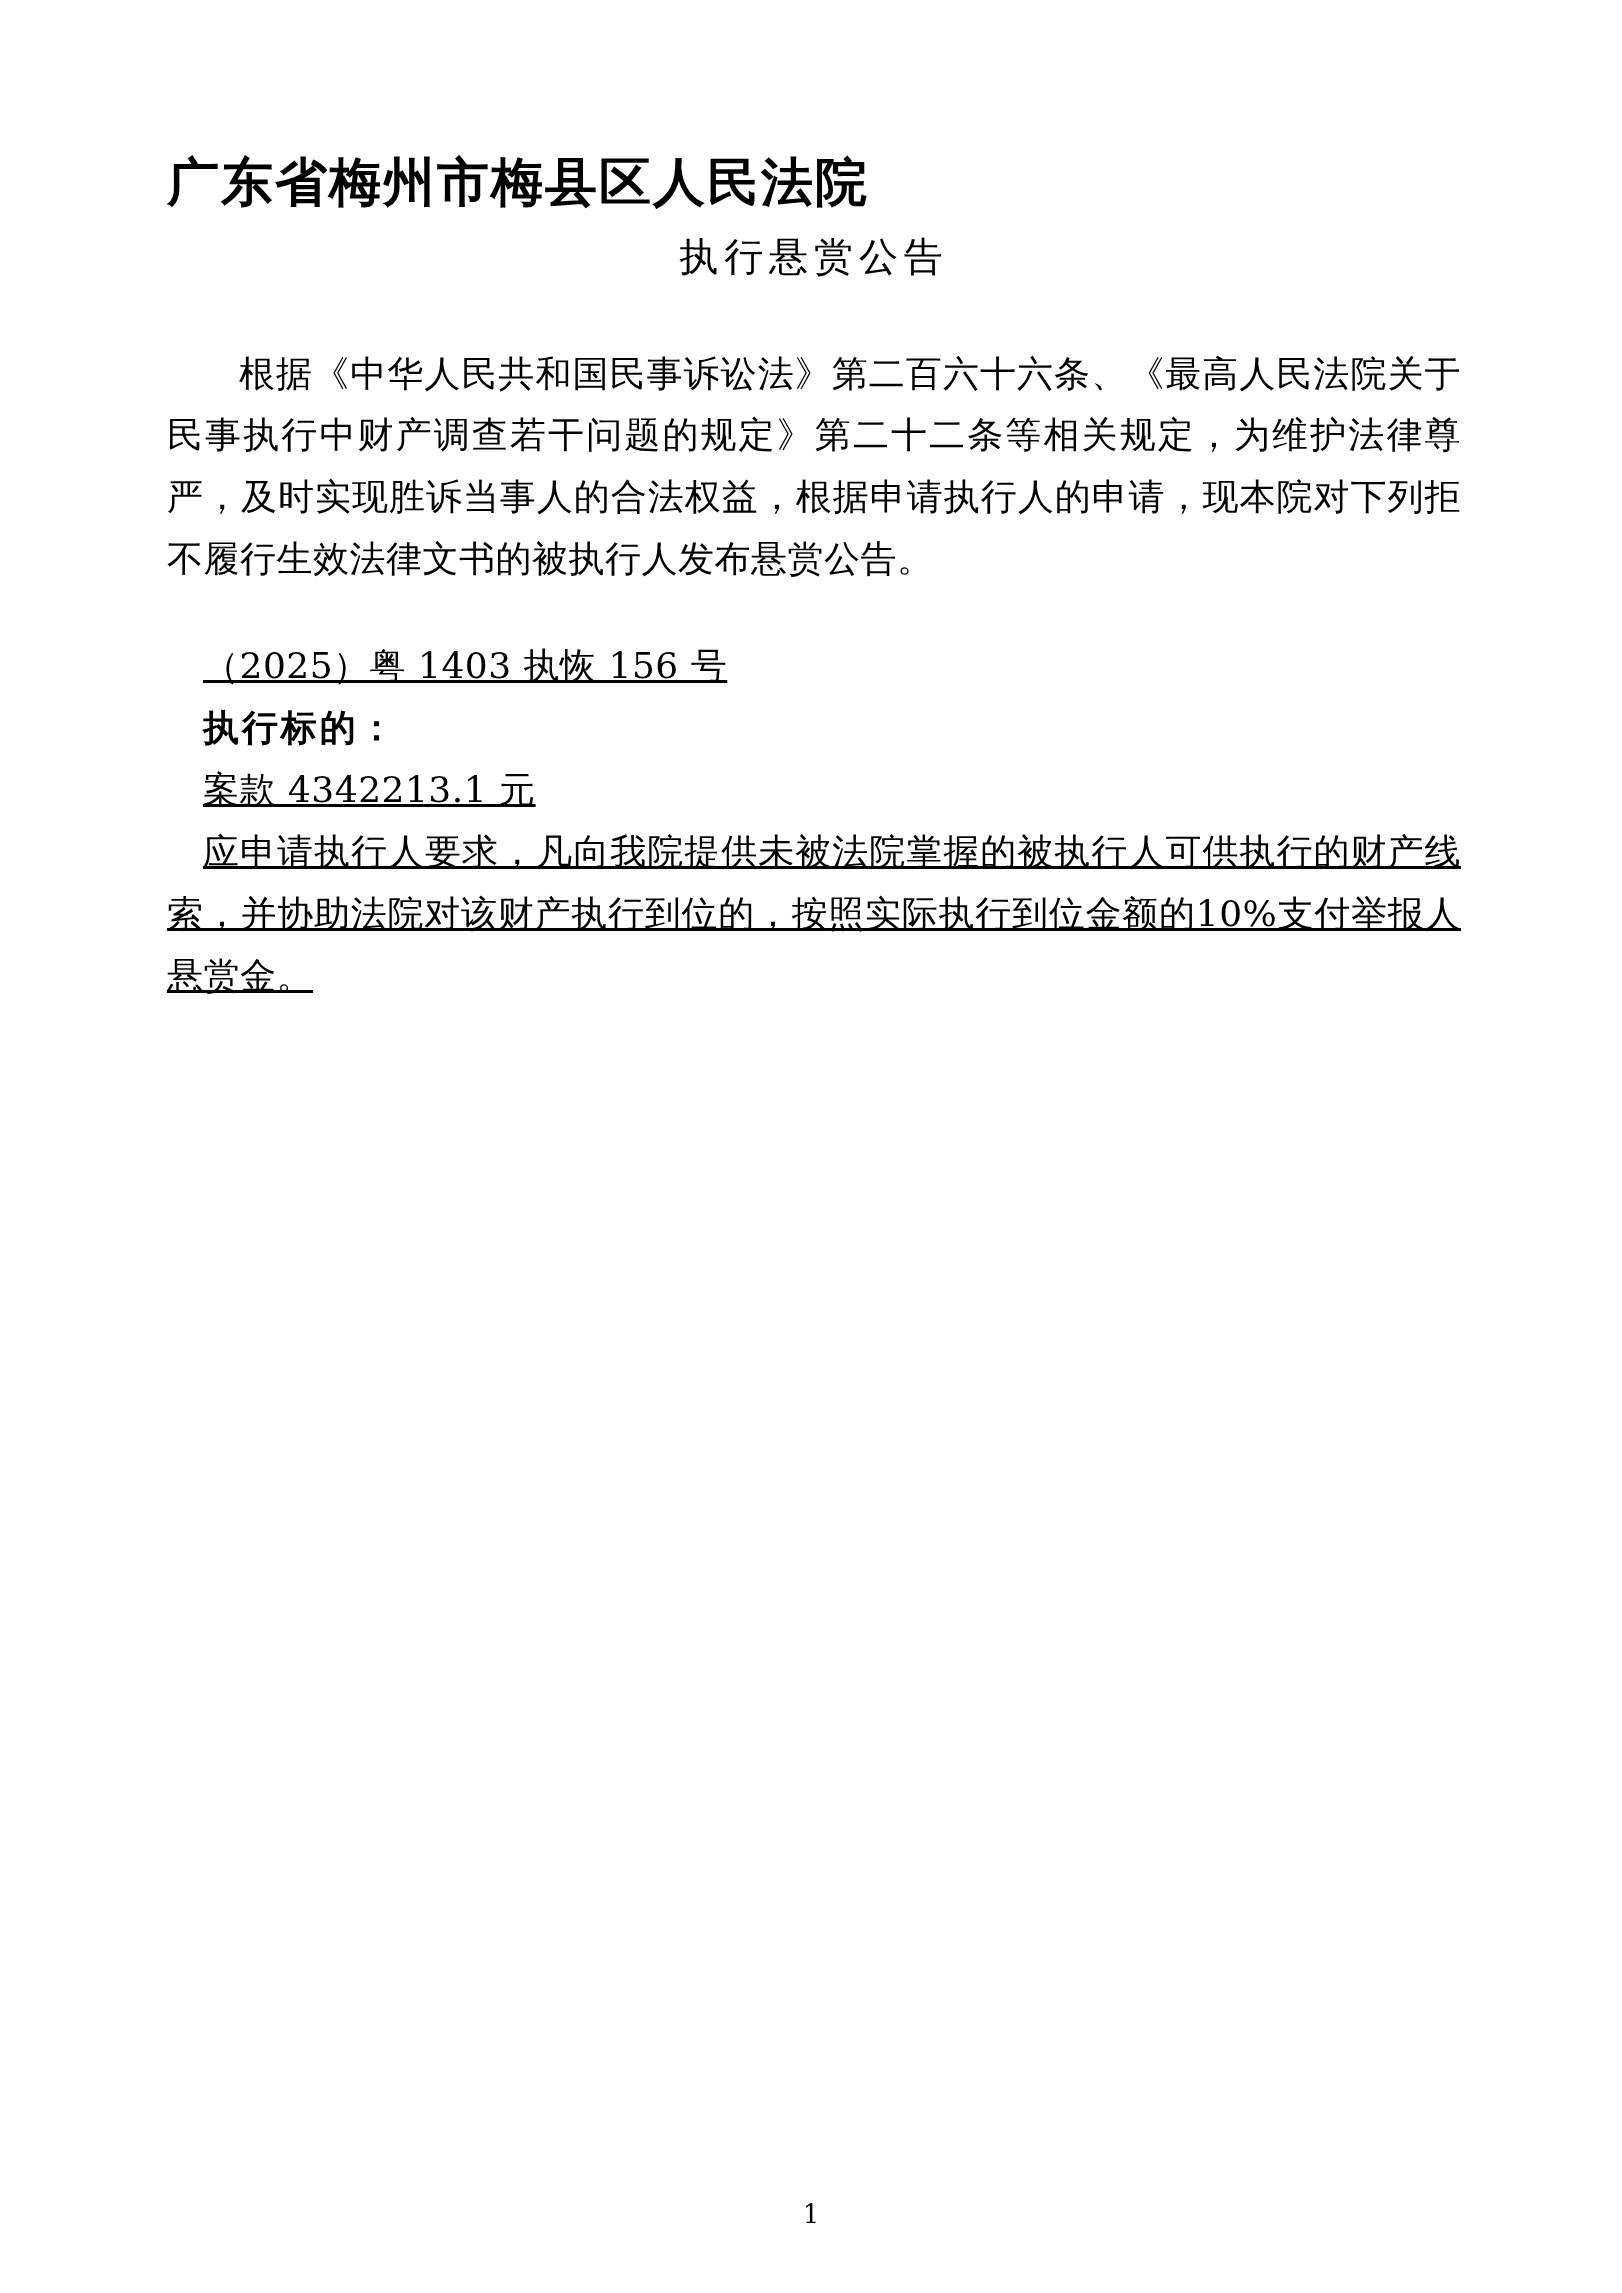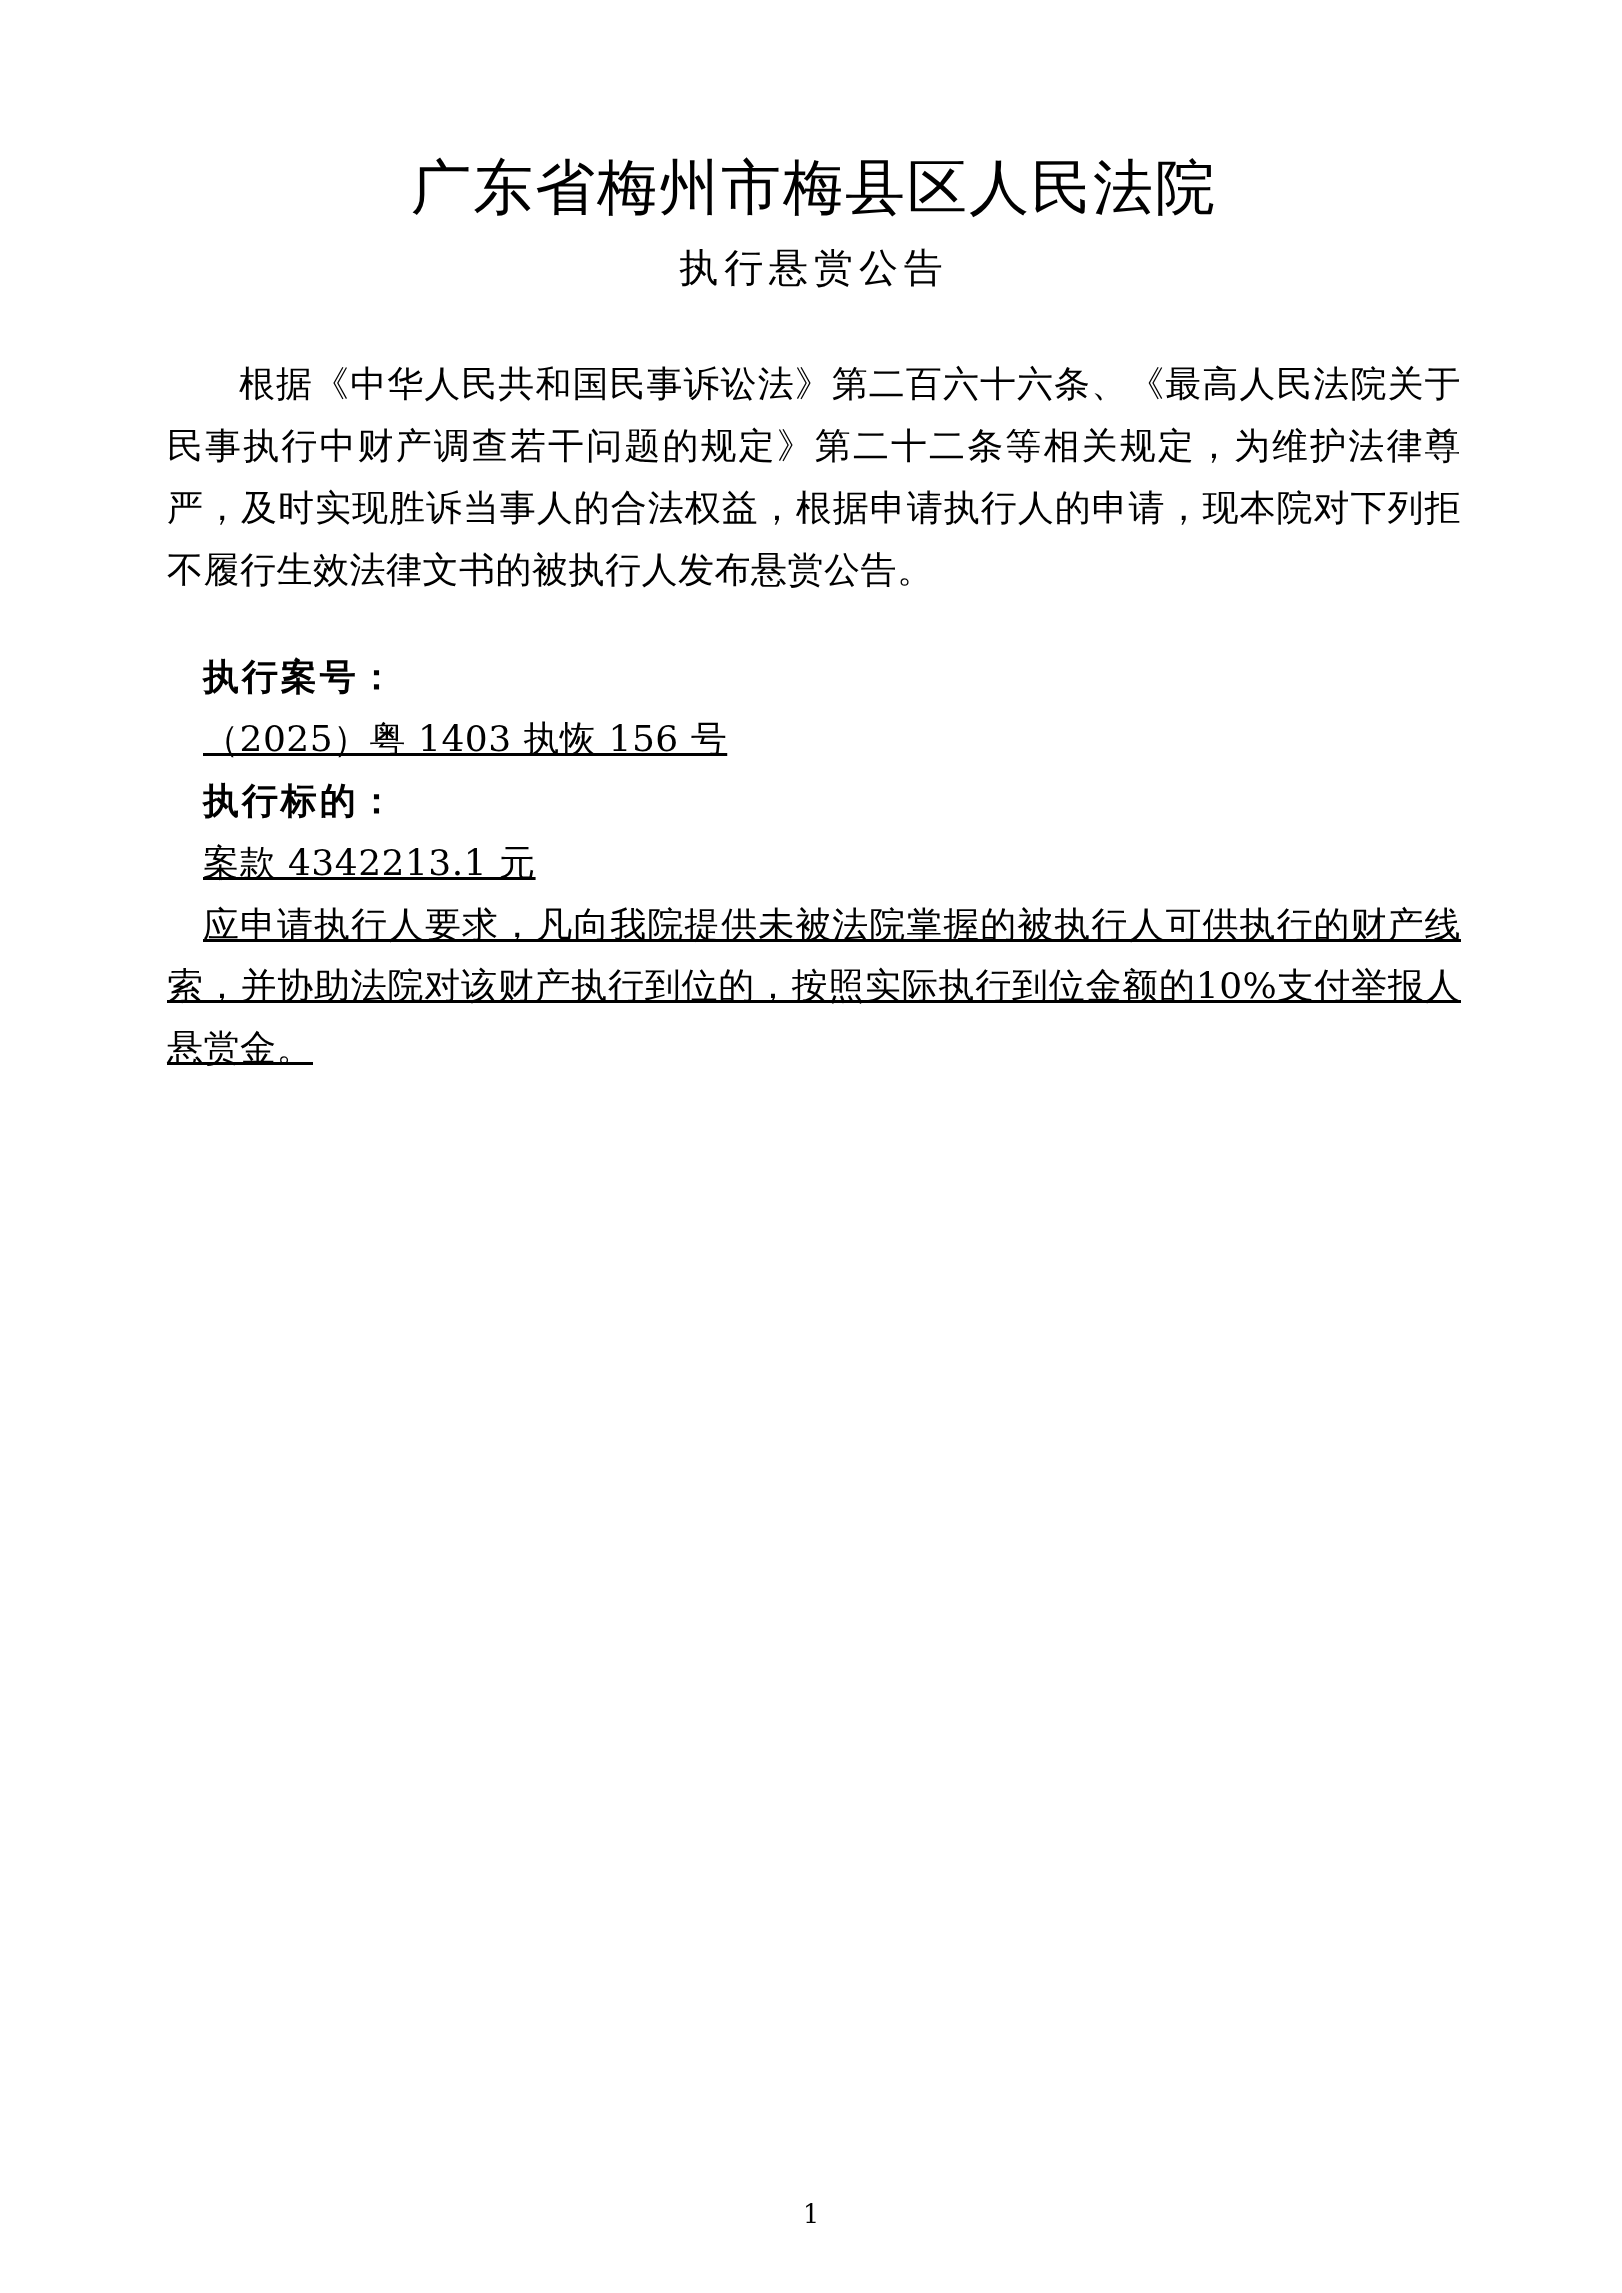--- a/index.html
+++ b/index.html
@@ -17,23 +17,22 @@
     box-sizing: border-box;
     overflow: hidden;
   }
   .content {
     position: absolute;
     left: 167px;
     top: 147px;
     width: 1294px;
   }
   .title-main {
-    text-align: center;
-    font-size: 60px;
-    font-weight: normal;
+    font-size: 52px;
+    font-weight: bold;
     letter-spacing: 2px;
     line-height: 1.35;
     margin: 0 0 13.7px 0;
   }
   .title-sub {
     text-align: center;
     font-size: 39px;
     font-weight: normal;
     letter-spacing: 5.9px;
     line-height: 1.35;
@@ -84,21 +83,20 @@
 
 <div class="page">
   <div class="content">
 
     <h1 class="title-main">广东省梅州市梅县区人民法院</h1>
     <h2 class="title-sub">执行悬赏公告</h2>
 
     <p class="para">根据《中华人民共和国民事诉讼法》第二百六十六条、《最高人民法院关于民事执行中财产调查若干问题的规定》第二十二条等相关规定，为维护法律尊严，及时实现胜诉当事人的合法权益，根据申请执行人的申请，现本院对下列拒不履行生效法律文书的被执行人发布悬赏公告。</p>
 
     <div class="block">
-      <p class="section-heading">执行案号：</p>
       <p class="section-body">（2025）粤 1403 执恢 156 号</p>
     </div>
 
     <div class="block">
       <p class="section-heading">执行标的：</p>
       <p class="section-body">案款 4342213.1 元</p>
     </div>
 
     <div class="block">
       <p class="section-body">应申请执行人要求，凡向我院提供未被法院掌握的被执行人可供执行的财产线索，并协助法院对该财产执行到位的，按照实际执行到位金额的10%支付举报人悬赏金。</p>

